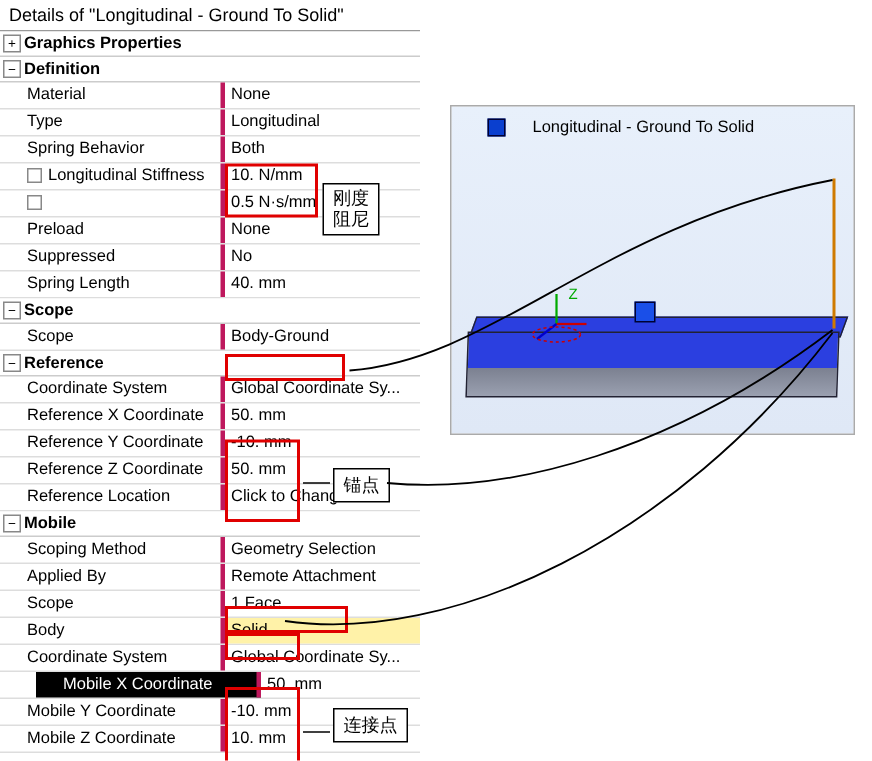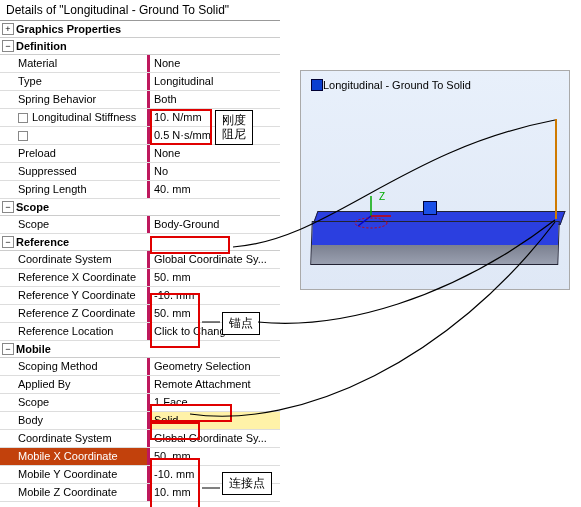--- a/index.html
+++ b/index.html
@@ -6,26 +6,26 @@
   body { margin: 0; font-family: "Segoe UI", Arial, sans-serif; font-size: 11px; background: #fff; width: 581px; height: 507px; position: relative; overflow: hidden; }
   .panel { width: 280px; }
   .title { font-size: 12px; padding: 3px 6px; border-bottom: 1px solid #999; }
   .section { display: flex; align-items: center; border-bottom: 1px solid #ccc; background: #fff; }
   .toggle { width: 12px; height: 12px; border: 1px solid #888; display: flex; align-items: center; justify-content: center; font-size: 9px; line-height: 1; margin: 0 2px; cursor: pointer; user-select: none; }
   .section-label { font-weight: bold; padding: 2px 0; text-align: right; }
   .row { display: flex; border-bottom: 1px solid #ddd; min-height: 18px; }
   .row .k { width: 150px; padding: 2px 2px 2px 18px; border-right: 3px solid #be185d; white-space: nowrap; overflow: hidden; }
   .row .v { flex: 1; padding: 2px 4px; white-space: nowrap; overflow: hidden; position: relative; }
   .chk { display: inline-block; width: 10px; height: 10px; border: 1px solid #888; margin-right: 4px; vertical-align: middle; }
-  .hl-row .k { background: #c2410c; color: #fff; }
+  .hl-row .k { background: #000000; color: #fff; margin-left: 24px; }
   .yellow { background: #fff2a8 !important; }
   .redbox { position: absolute; border: 2px solid #e00000; pointer-events: none; }
   .anno { position: absolute; border: 1px solid #000; padding: 2px 6px; background: #fff; font-size: 12px; }
   .viewport { position: absolute; left: 300px; top: 70px; width: 270px; height: 220px; background: linear-gradient(#e8f0fb, #dfe8f6); border: 1px solid #aaa; }
-  .legend { position: absolute; left: 10px; top: 8px; display: flex; align-items: flex-end; gap: 0; }
+  .legend { position: absolute; left: 24px; top: 8px; display: flex; align-items: flex-end; gap: 18px; }
   .legend-sw { width: 12px; height: 12px; background: #0a3fcf; border: 1px solid #003; }
   .solid { position: absolute; left: 10px; top: 150px; width: 248px; height: 44px; background: linear-gradient(180deg, #2b3fe0 0%, #2b3fe0 55%, #7b8090 55%, #9aa0b0 100%); transform: skewX(-2deg); border: 1px solid #223; }
   .solid-top { position: absolute; left: 14px; top: 140px; width: 248px; height: 14px; background: #2b3fe0; transform: skewX(-20deg); border: 1px solid #223; }
   .tag { position: absolute; width: 14px; height: 14px; background: #1a4fe8; border: 1px solid #003; }
   .spring { position: absolute; right: 12px; top: 48px; width: 2px; height: 100px; background: #cf7a00; }
   .axis { position: absolute; font-size: 10px; }
   svg.lines { position: absolute; left: 0; top: 0; width: 581px; height: 507px; pointer-events: none; }
 </style>
 </head>
 <body>
@@ -165,21 +165,21 @@
   </svg>
 </div>
 
 <div class="redbox" style="left:150px; top:109px; width:62px; height:36px"></div>
 <div class="redbox" style="left:150px; top:236px; width:80px; height:18px"></div>
 <div class="redbox" style="left:150px; top:293px; width:50px; height:55px"></div>
 <div class="redbox" style="left:150px; top:404px; width:82px; height:18px"></div>
 <div class="redbox" style="left:150px; top:422px; width:50px; height:18px"></div>
 <div class="redbox" style="left:150px; top:458px; width:50px; height:55px"></div>
 
-<div class="anno" style="left:215px; top:110px; white-space:pre; line-height:1.2">刚度
+<div class="anno" style="left:215px; top:122px; white-space:pre; line-height:1.2">刚度
 阻尼</div>
 <div class="anno" style="left:222px; top:312px">锚点</div>
 <div class="anno" style="left:222px; top:472px">连接点</div>
 
 <svg class="lines">
   <path d="M 233 247 C 330 240, 400 150, 555 120" stroke="#000" fill="none" stroke-width="1.2"></path>
   <path d="M 258 322 C 340 330, 450 300, 555 220" stroke="#000" fill="none" stroke-width="1.2"></path>
   <path d="M 190 414 C 300 430, 450 360, 555 222" stroke="#000" fill="none" stroke-width="1.2"></path>
   <line x1="202" y1="322" x2="220" y2="322" stroke="#000"></line>
   <line x1="202" y1="488" x2="220" y2="488" stroke="#000"></line>

